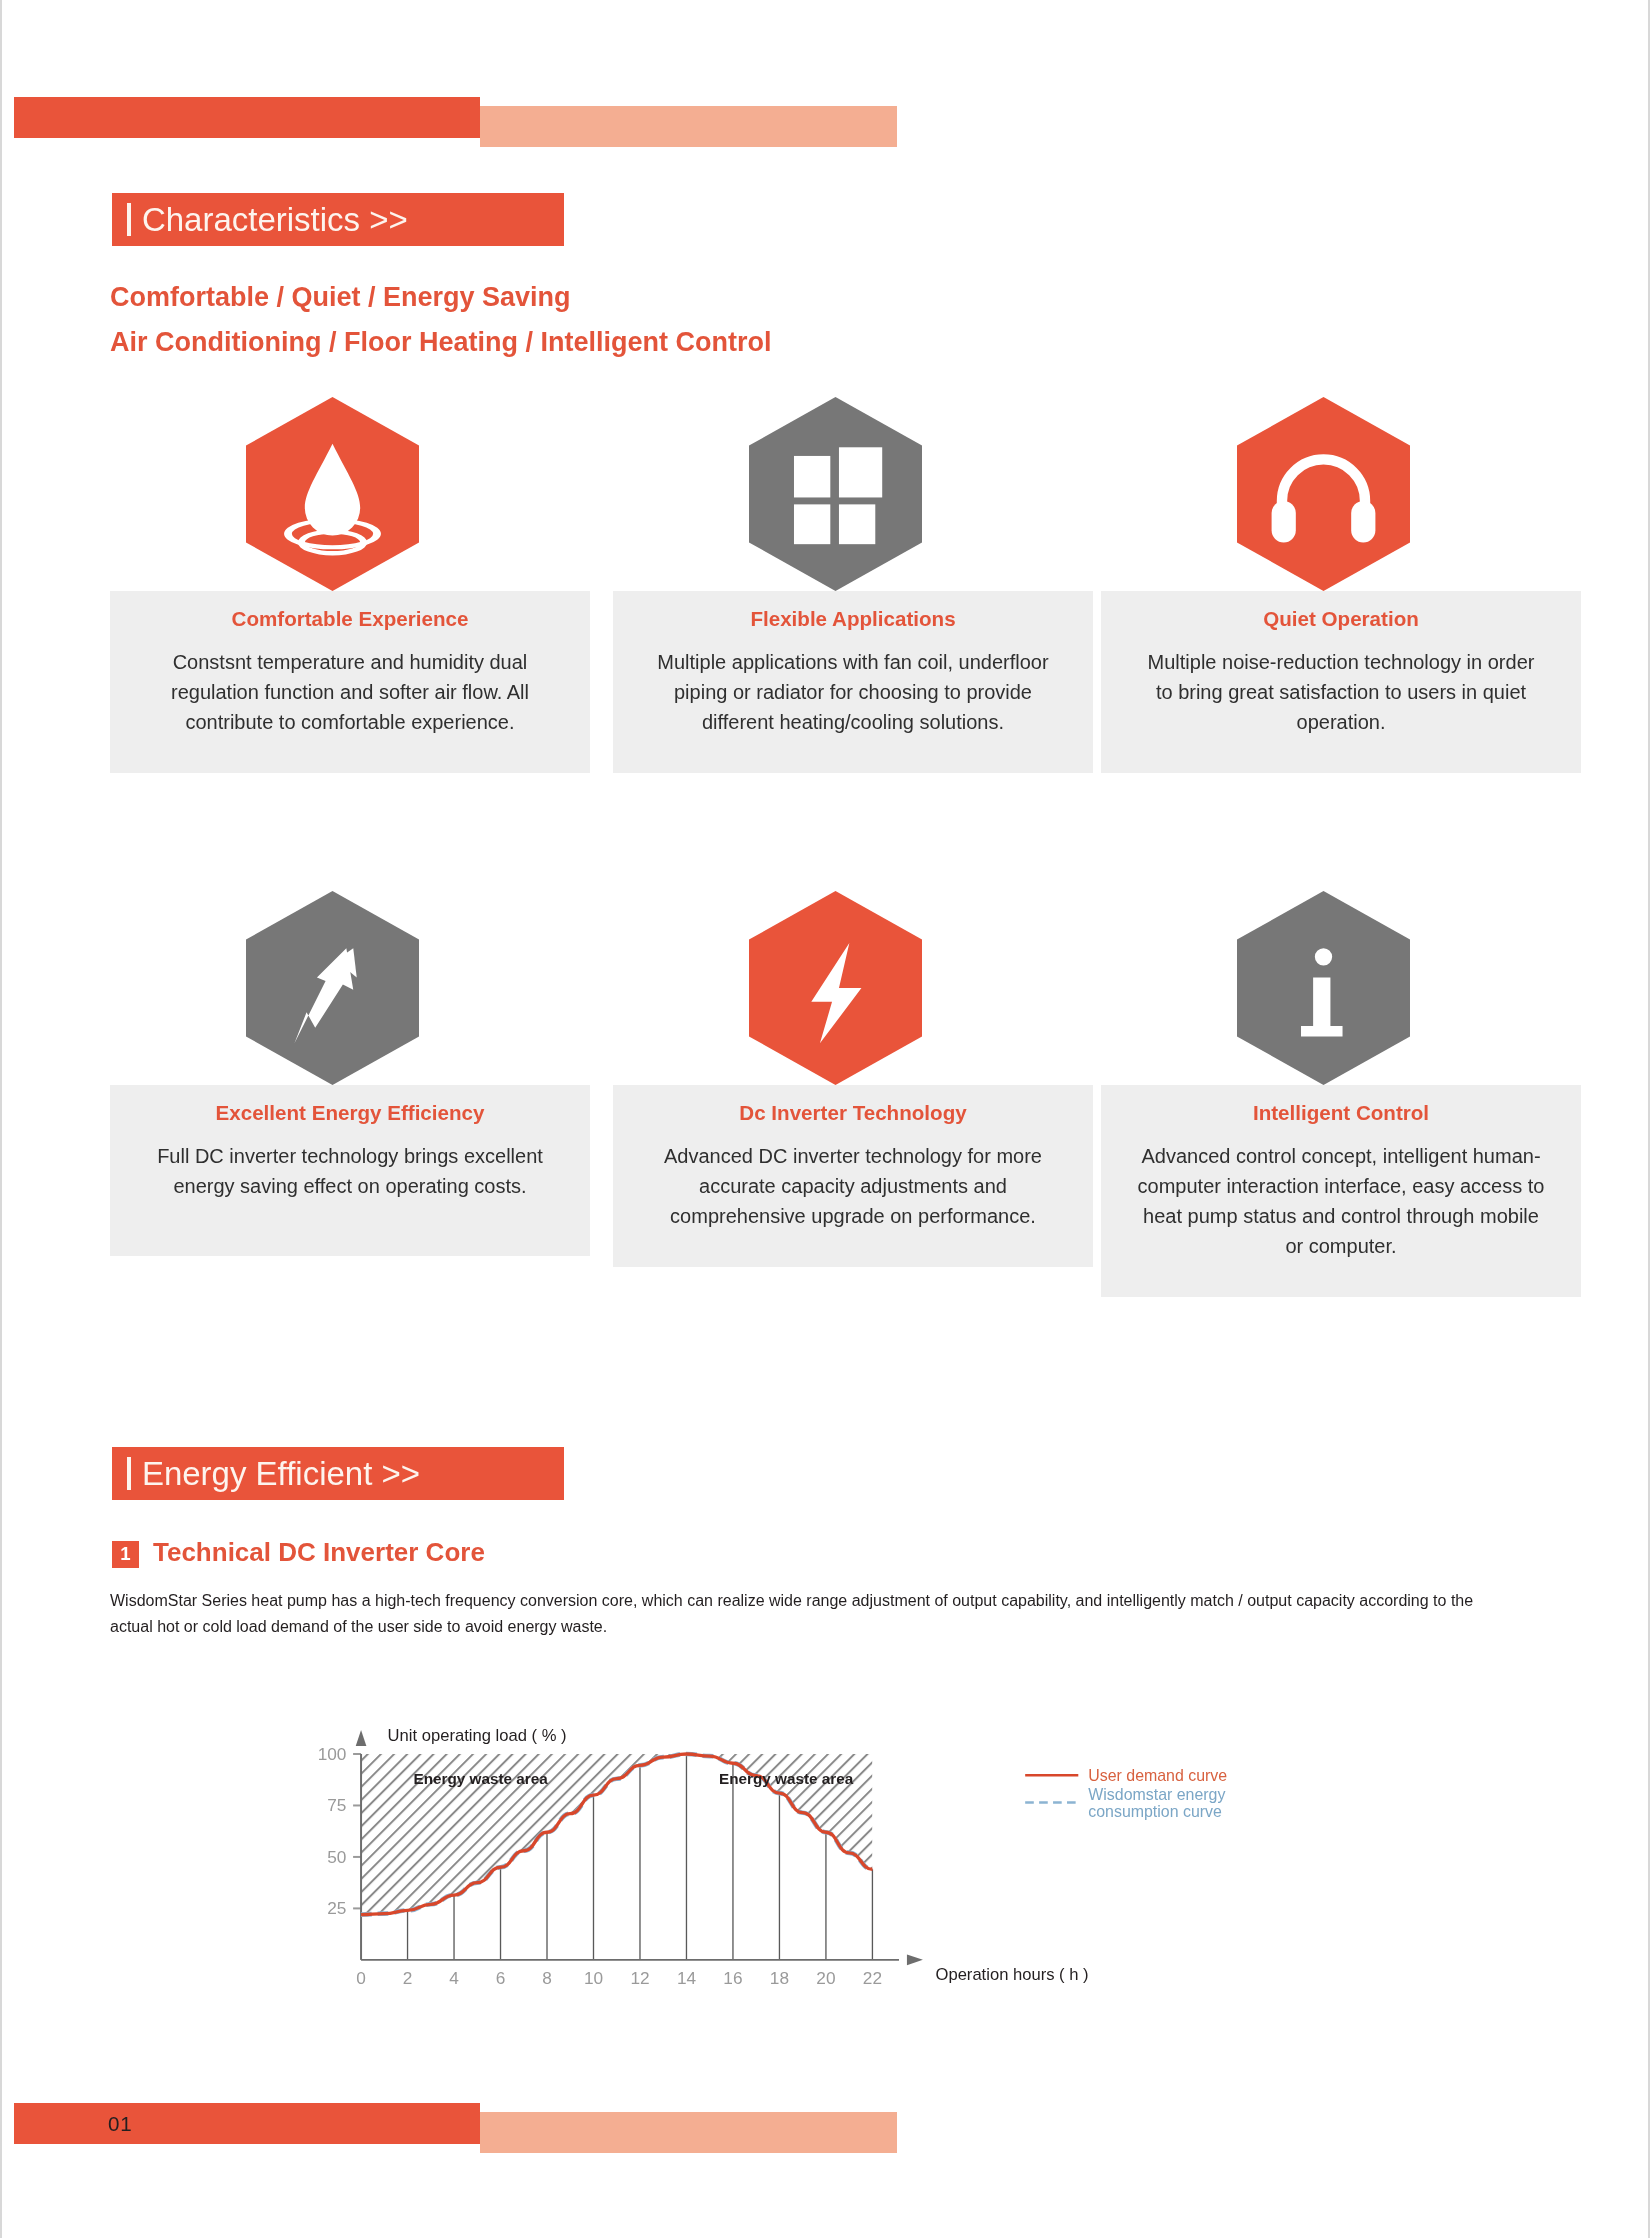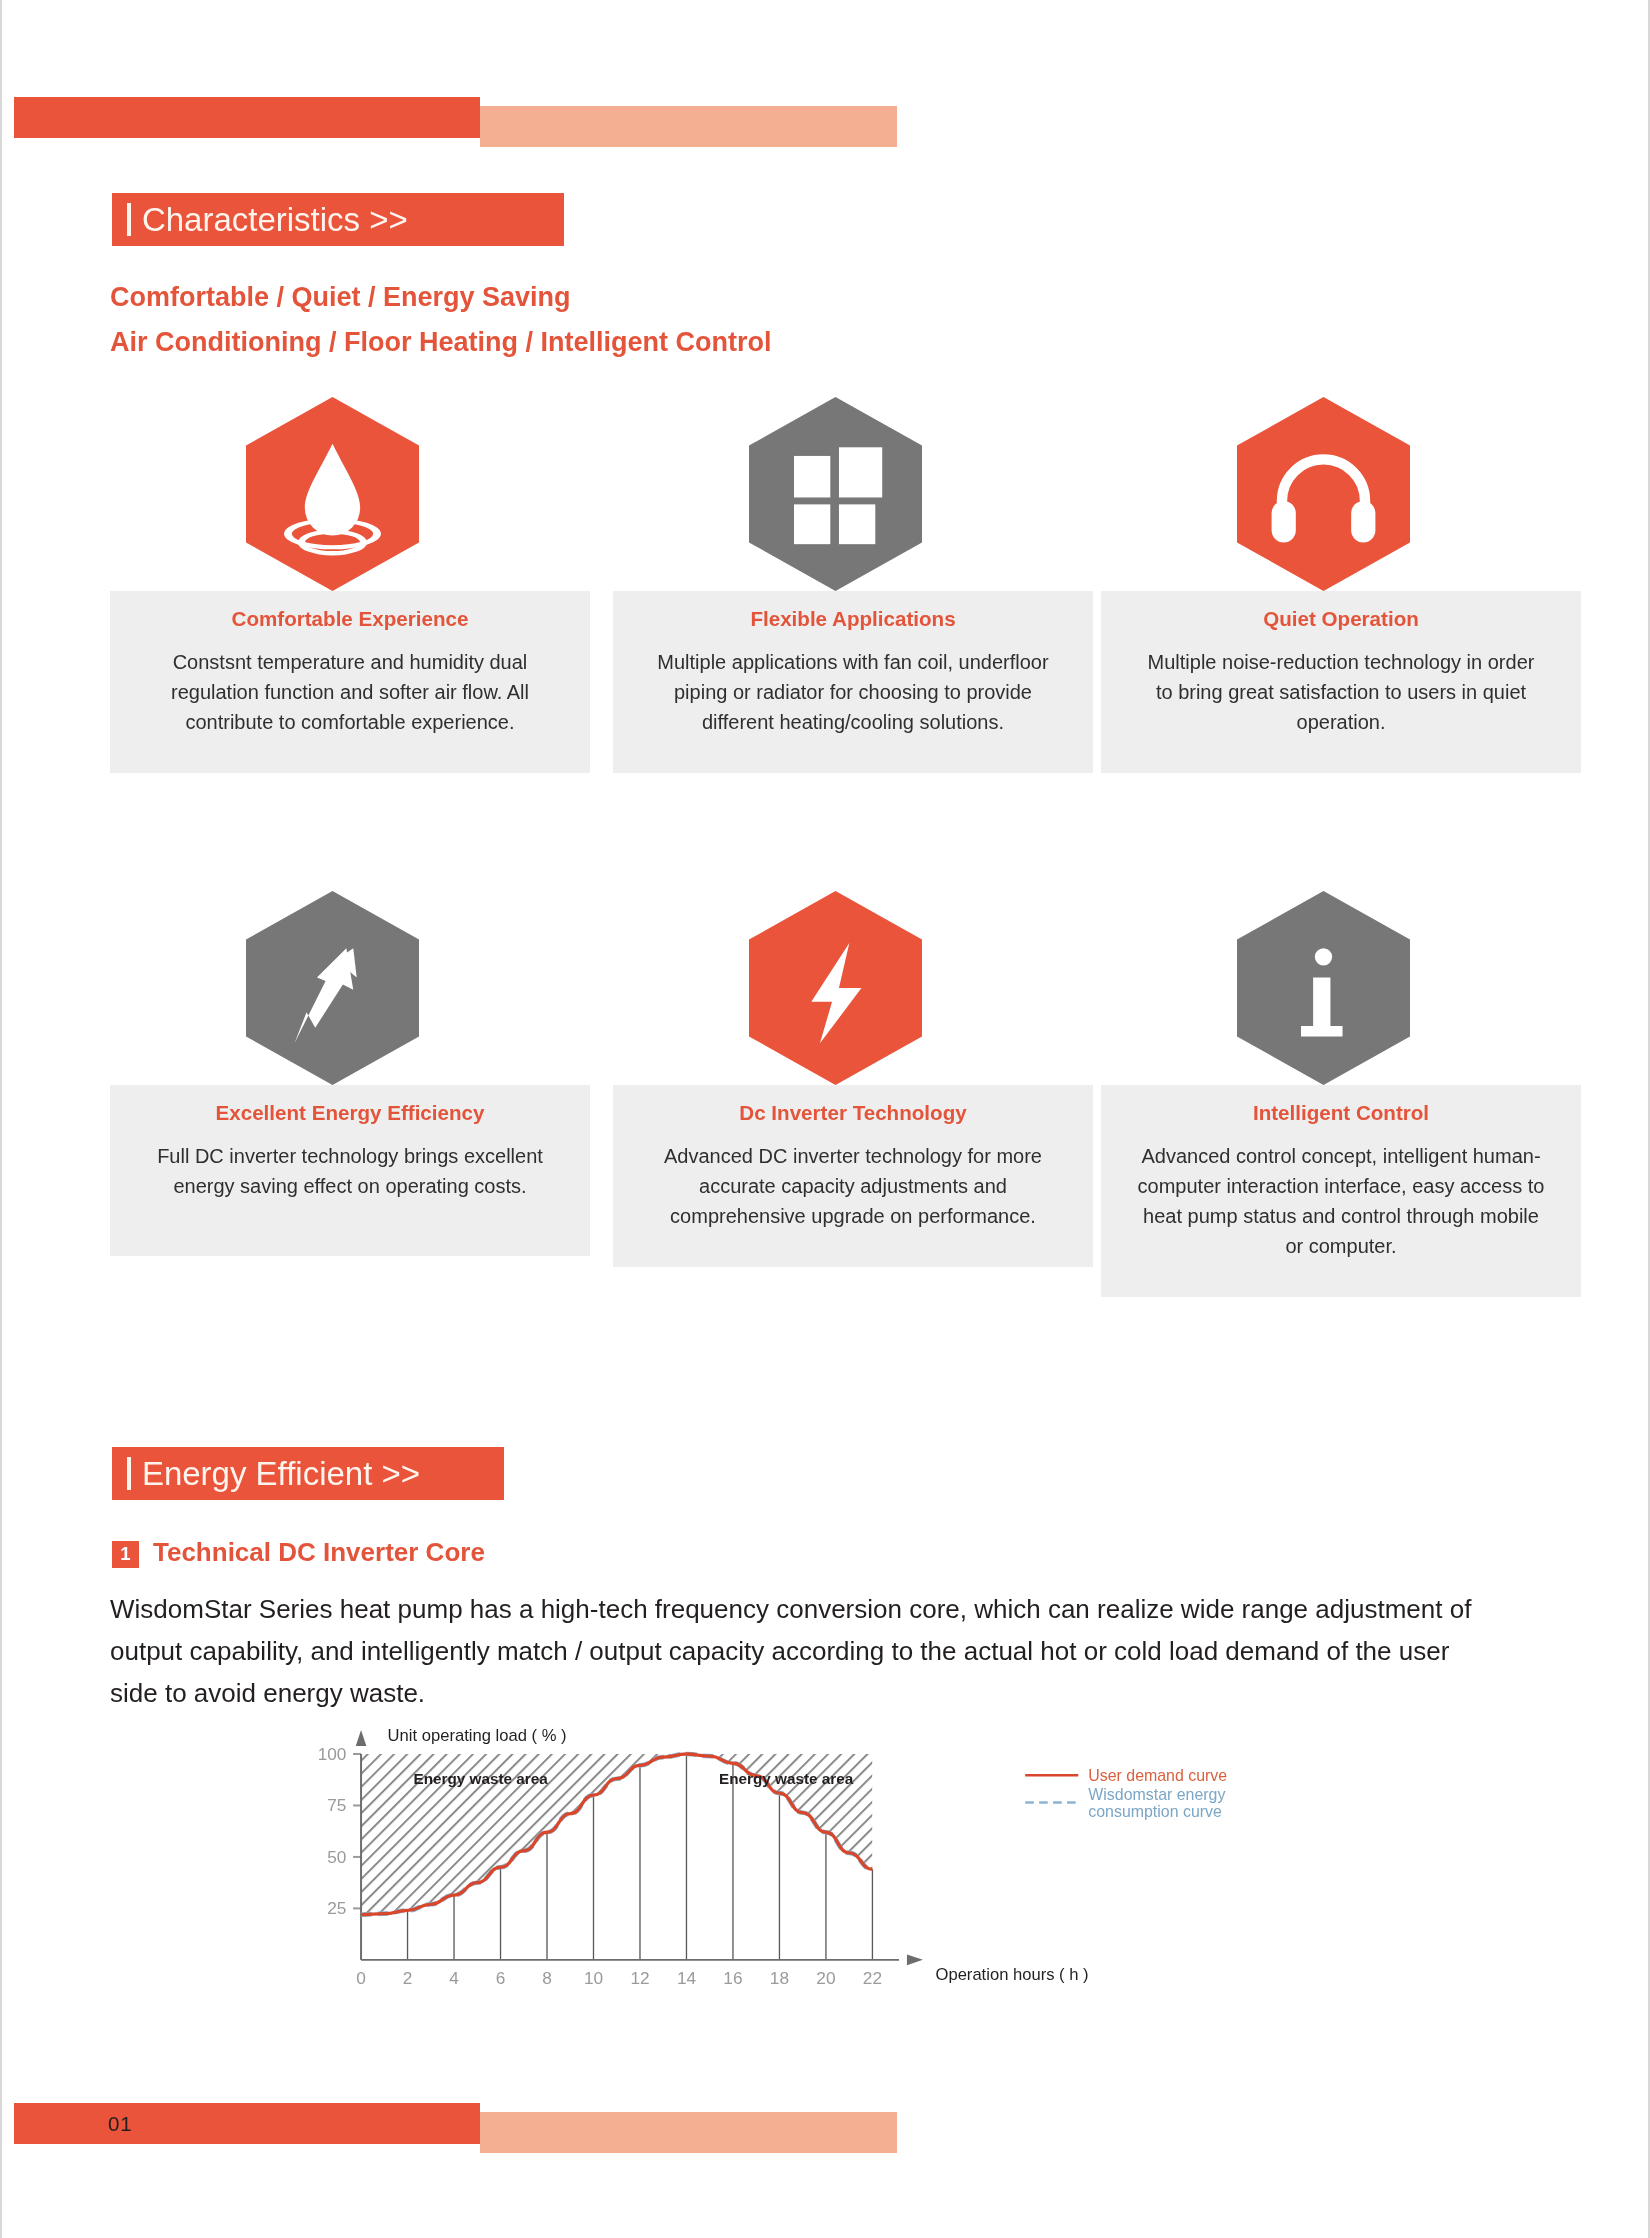--- a/index.html
+++ b/index.html
@@ -45,21 +45,21 @@
     width:4.7px;height:33px;background:#fdf4ee;margin-right:10.6px;flex:0 0 auto;
   }
   .ribbon .rtext{
     color:#fdf4ee;
     font-size:33px;
     letter-spacing:0px;
     white-space:nowrap;
     font-family:"Liberation Sans", sans-serif;
   }
   #ribbon-characteristics{left:110px;top:193px;width:452px;}
-  #ribbon-energy{left:110px;top:1447px;width:392px;}
+  #ribbon-energy{left:110px;top:1447px;width:452px;}
 
   
   .tagline{
     position:absolute;left:108px;
     color:#e3543a;
     font-size:27px;
     font-weight:bold;
     letter-spacing:0px;
     white-space:nowrap;
   }
@@ -118,21 +118,21 @@
     color:#e3543a;
     font-size:26px;
     font-weight:bold;
     white-space:nowrap;
   }
   .bodypara{
     position:absolute;
     left:108px;
     width:1388px;
     color:#231f20;
-    font-size:26px;
+    font-size:16px;
     line-height:1.62;
   }
 
   
   #chart-block{position:absolute;left:286px;top:1714px;width:1129px;height:339px;}
   #chart-svg{display:block;}
   .callout{
     position:absolute;
     left:664px;top:1892px;
     width:385px;

